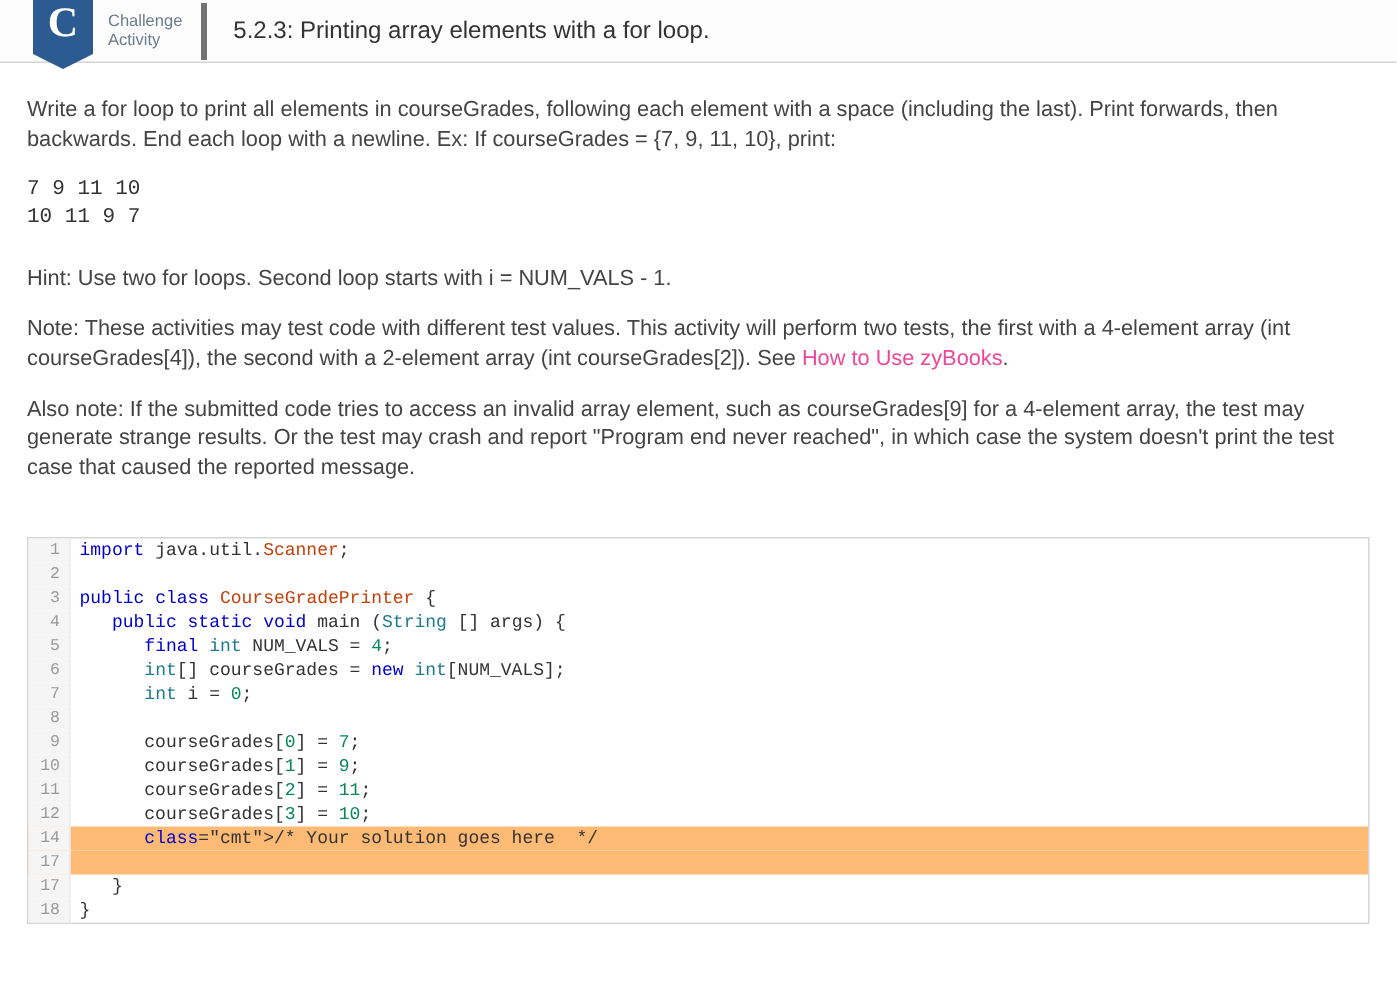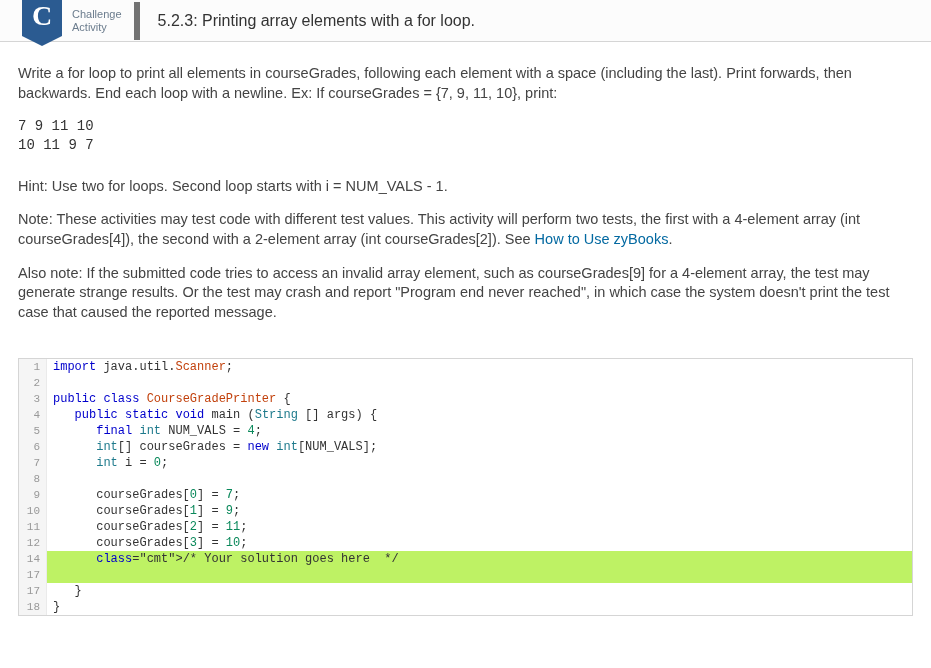--- a/index.html
+++ b/index.html
@@ -48,21 +48,21 @@
     width: 0; height: 0;
     border-left: 20px solid transparent;
     border-right: 20px solid transparent;
     border-top: 10px solid #2b5b91;
   }
   .badge-label {
     margin-left: 6px;
     color: #6b7c8d;
     font-size: 11px;
     line-height: 13px;
-    border-right: 6px solid #737373;
+    border-right: 4px solid #737373;
     padding-right: 12px;
     padding-top: 6px;
     padding-bottom: 6px;
   }
   .title {
     margin-left: 18px;
     font-size: 16px;
     color: #333;
   }
   .content {
@@ -72,21 +72,21 @@
     line-height: 1.35;
   }
   .content p { margin-bottom: 14px; }
   .mono-block {
     font-family: Liberation Mono, monospace;
     font-size: 14px;
     white-space: pre;
     margin-bottom: 22px;
     color: #333;
   }
-  .zy-link { color: #0369a1; text-decoration: none; margin-top: 15px; }
+  .zy-link { color: #ec4899; text-decoration: none; margin-top: 15px; }
   .editor {
     border: 1px solid #d5d5d5;
     margin: 12px 18px 0 18px;
     background: #fff;
     font-family: Consolas, "Courier New", monospace;
     font-size: 12px;
   }
   .code-row {
     display: flex;
     line-height: 16px;
@@ -100,21 +100,21 @@
     background: #f5f5f5;
     user-select: none;
     border-right: 1px solid #eaeaea;
     font-size: 11px;
   }
   .code {
     padding-left: 6px;
     white-space: pre;
     flex: 1;
   }
-  .hl-row { background: #bef264; }
+  .hl-row { background: #fdba74; }
   .kw { color: #0000cc; }
   .typ { color: #1e7a8c; }
   .num { color: #09885a; }
   .cls { color: #c2410c; }
 </style>
 </head>
 <body>
 
 <div class="header-bar">
   <div class="badge-block">

